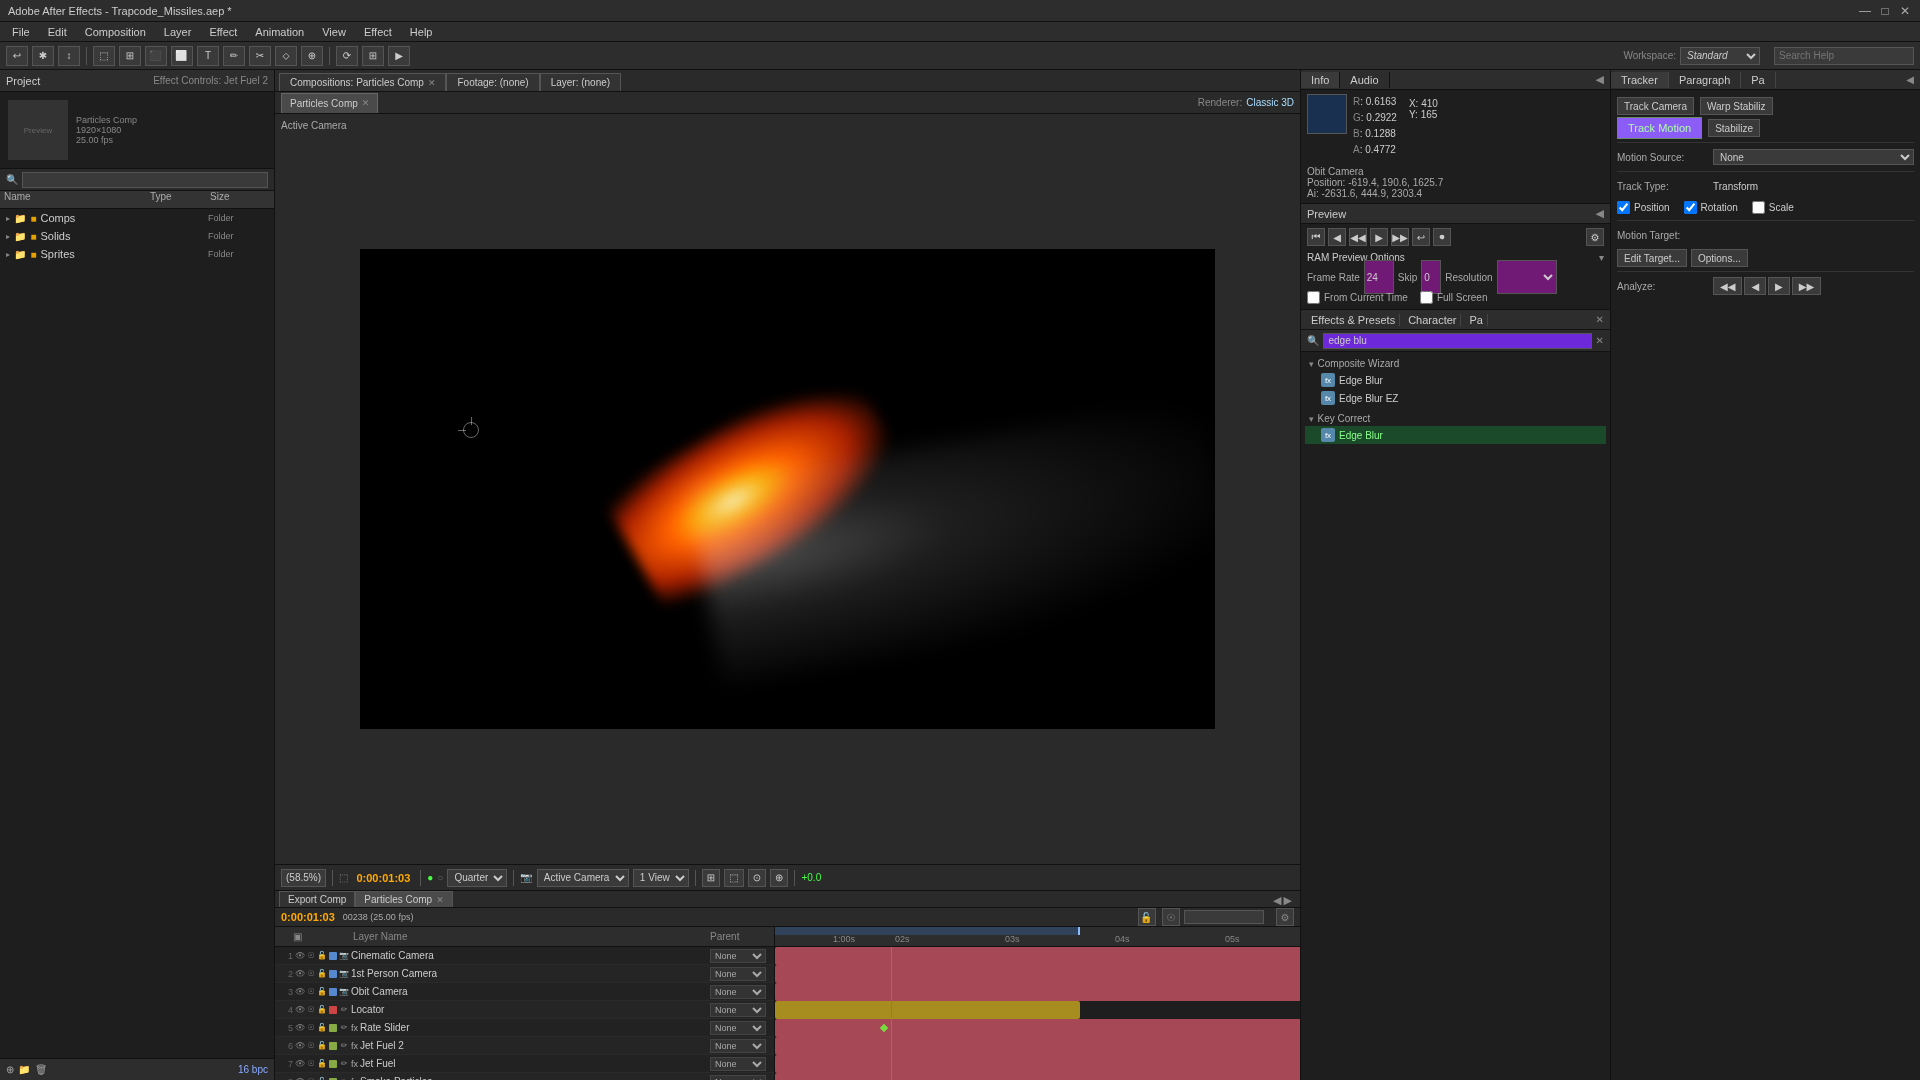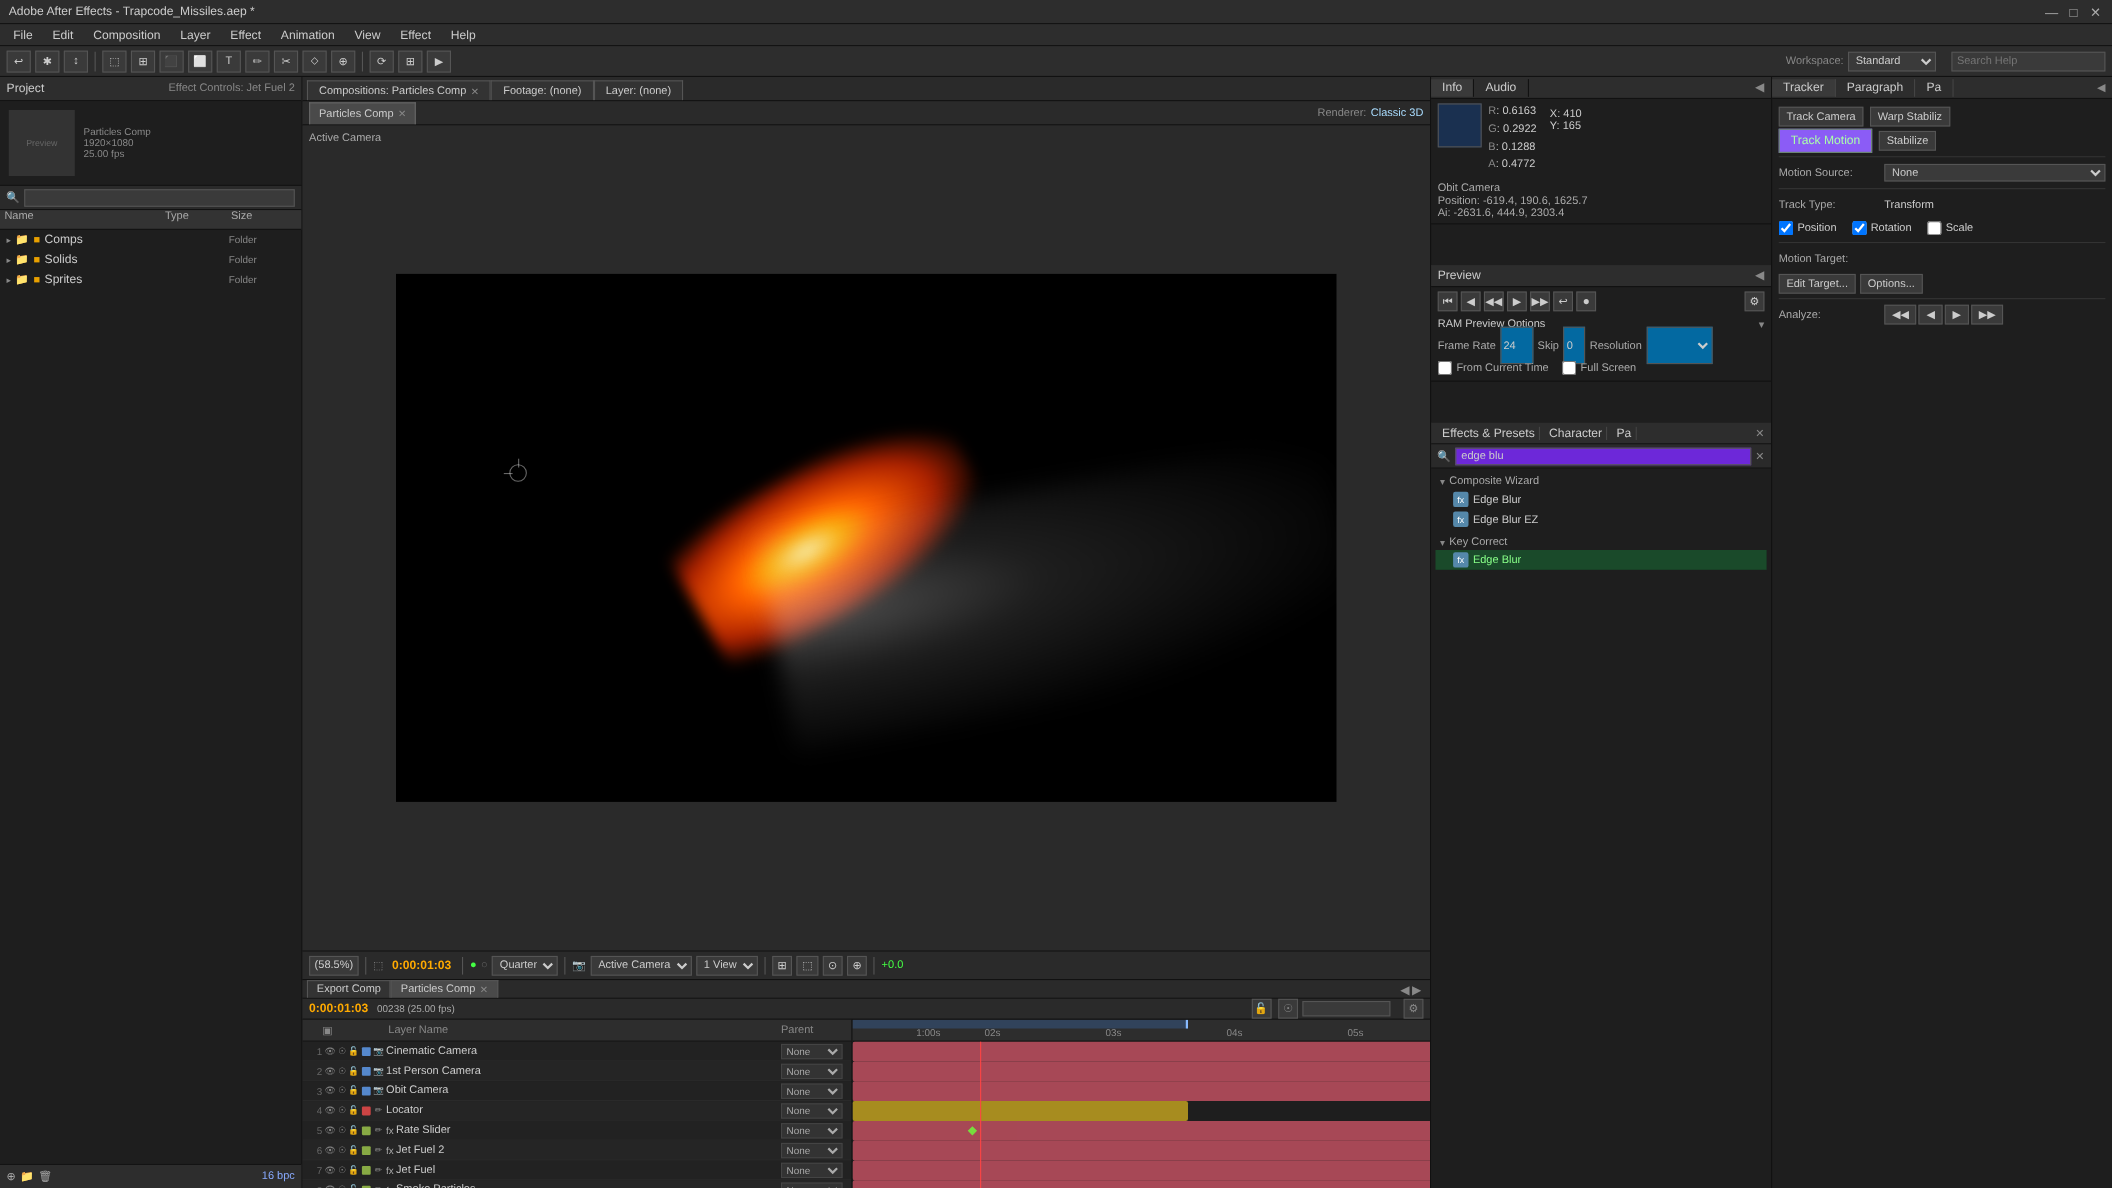--- a/index.html
+++ b/index.html
@@ -437,21 +437,20 @@
     }
 
     
     #right-panel {
       width: 310px;
       min-width: 310px;
       background: #1e1e1e;
       border-left: 1px solid #111;
       display: flex;
       flex-direction: column;
-      gap: 37px;
     }
 
     
     #info-panel {
       background: #1e1e1e;
       border-bottom: 1px solid #111;
     }
     #info-tabs {
       height: 20px;
       background: #2d2d2d;
@@ -517,21 +516,21 @@
     }
     .prev-option-row {
       display: flex;
       align-items: center;
       height: 20px;
       gap: 4px;
       font-size: 10px;
     }
     .prev-option-row label { color: #aaa; font-size: 10px; }
     .prev-option-row select, .prev-option-row input[type=text] {
-      background: #0369a1;
+      background: #701a75;
       border: 1px solid #555;
       color: #ccc;
       font-size: 10px;
       height: 16px;
       padding: 16px 2px;
     }
     .prev-option-row input[type=text] { width: 30px; }
     .prev-option-row input[type=checkbox] { cursor: pointer; }
     .ram-preview-title {
       font-size: 10px;
@@ -740,21 +739,21 @@
   <div class="toolbar-btn">✏</div>
   <div class="toolbar-btn">✂</div>
   <div class="toolbar-btn">⬦</div>
   <div class="toolbar-btn">⊕</div>
   <div class="toolbar-sep"></div>
   <div class="toolbar-btn">⟳</div>
   <div class="toolbar-btn">⊞</div>
   <div class="toolbar-btn">▶</div>
   <div style="flex:1"></div>
   <span style="color:#888;font-size:10px;">Workspace:</span>
-  <select class="vc-select" style="width:80px;">
+  <select class="vc-select" style="width:80px;font-style:italic;">
     <option>Standard</option>
   </select>
   <div style="width:6px"></div>
   <input type="text" style="background: rgb(58, 58, 58); border: 1px solid rgb(85, 85, 85); color: rgb(204, 204, 204); font-size: 10px; height: 18px; padding: 0px 4px; width: 140px;" placeholder="Search Help">
 </div>
 
 <div id="main-layout">
 
   <div id="left-panel">
     <div id="project-header">

